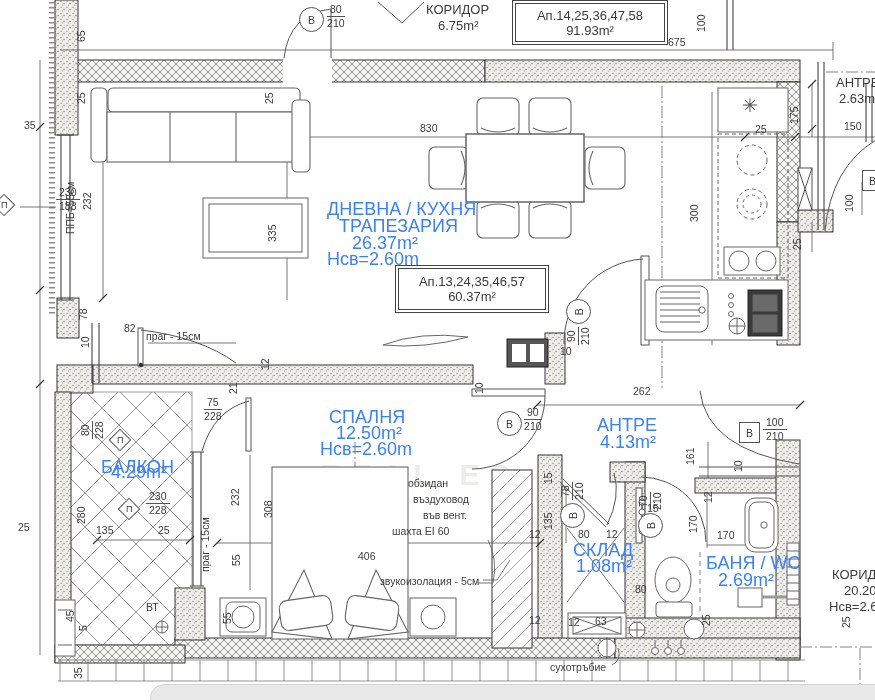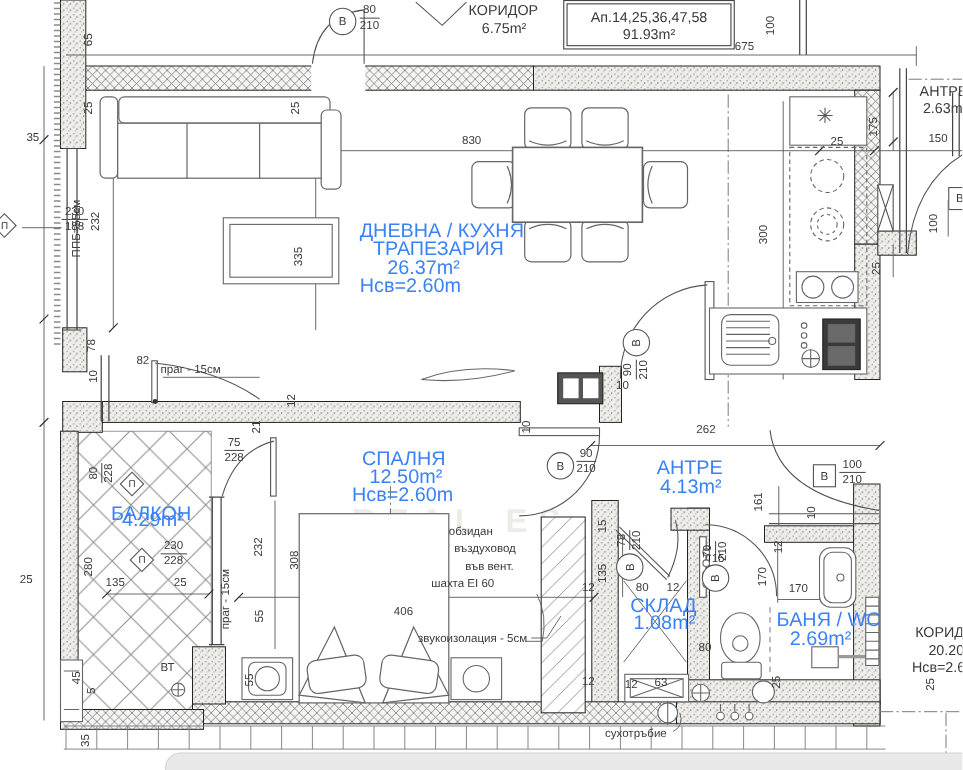--- a/index.html
+++ b/index.html
@@ -308,20 +308,24 @@
     <span class="n">230</span>
     <span>188</span>
   </div>
   <div class="lbl v" style="left:77px;top:221px">ППБ=55см</div>
   <div class="lbl v" style="left:94px;top:197px">232</div>
 
   <div class="lbl rm" style="left:327px;top:203px">ДНЕВНА / КУХНЯ</div>
   <div class="lbl rm" style="left:339px;top:220px">ТРАПЕЗАРИЯ</div>
   <div class="lbl rm" style="left:352px;top:237px">26.37m²</div>
   <div class="lbl rm" style="left:327px;top:253px">Нсв=2.60m</div>
+  <div class="box big" style="left:398px;top:268px;width:146px;height:40px">
+    <div>Ап.13,24,35,46,57</div>
+    <div>60.37m²</div>
+  </div>
   <div class="lbl" style="left:420px;top:122px">830</div>
   <div class="lbl" style="left:755px;top:123px">25</div>
   <div class="lbl v" style="left:279px;top:229px">335</div>
   <div class="lbl v" style="left:701px;top:209px">300</div>
   <div class="star" style="left:742px;top:94px">✳</div>
 
   <div class="lbl v" style="left:90px;top:307px">78</div>
   <div class="lbl v" style="left:92px;top:335px">10</div>
   <div class="lbl" style="left:124px;top:322px">82</div>
   <div class="lbl" style="left:146px;top:330px">праг - 15см</div>

